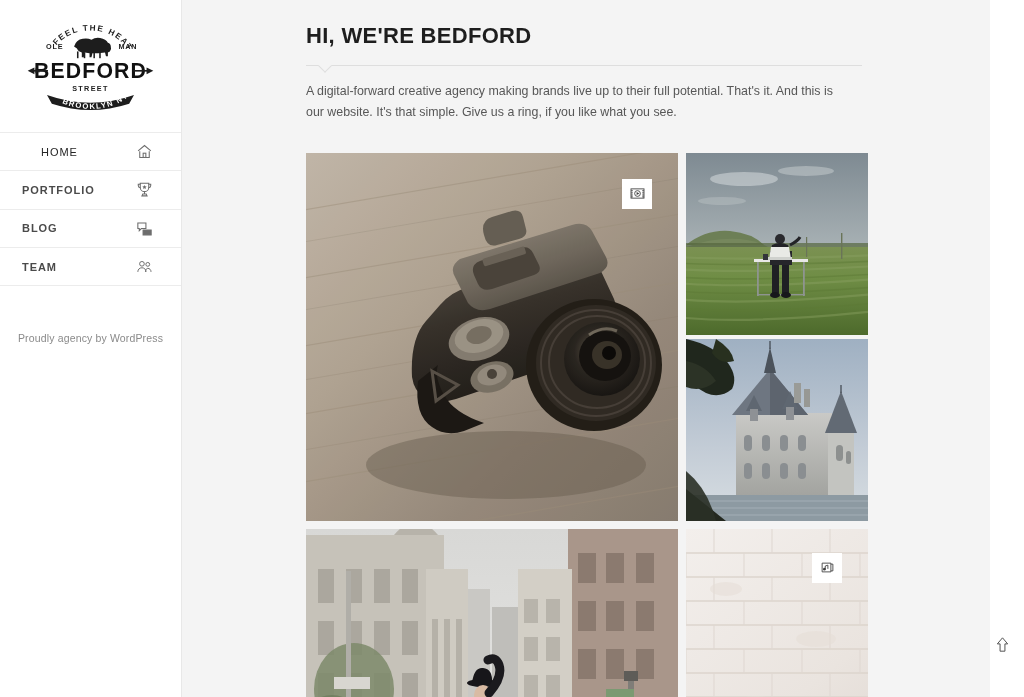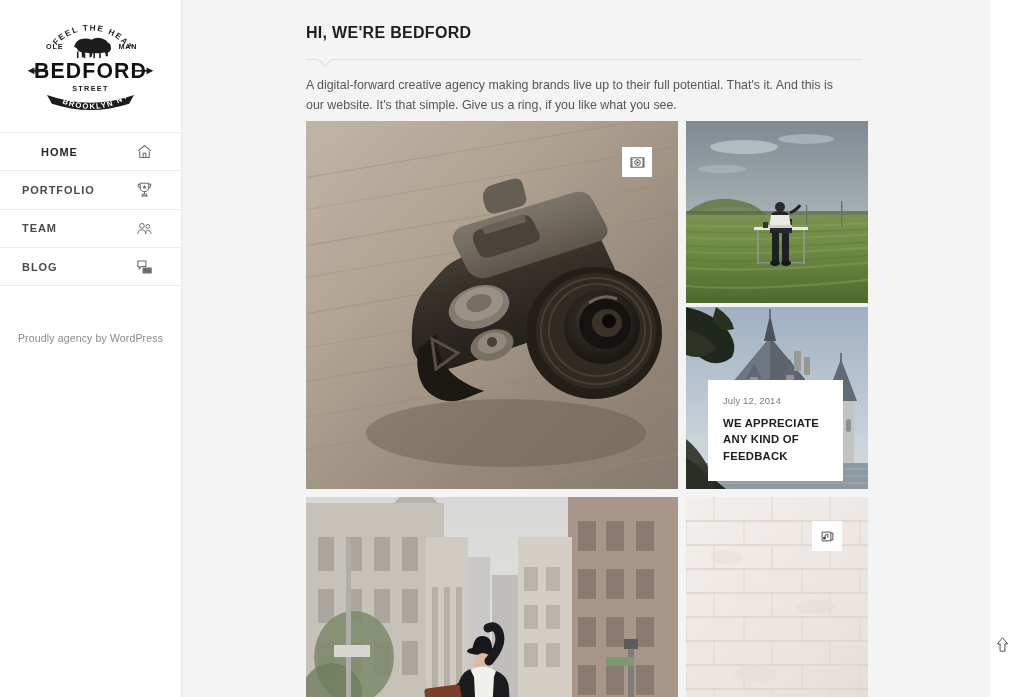--- a/index.html
+++ b/index.html
@@ -55,21 +55,21 @@
     text-decoration: none;
   }
 
   .nav-label {
     font-size: 11px;
     letter-spacing: 0.95px;
     color: #4a4a4a;
     font-weight: 700;
     text-transform: uppercase;
   }
-  .nav-item.active .nav-label { font-weight: 700; color: #252525; padding-left: 19px; }
+  .nav-item.active .nav-label { font-weight: 400; color: #252525; padding-left: 19px; }
 
   .nav-icon { width: 17px; height: 17px; color: #6d6d6d; flex: 0 0 17px; }
   .nav-icon svg { display: block; width: 17px; height: 17px; }
 
   .site-footer {
     margin-top: 46px;
     text-align: center;
     font-size: 10.5px;
     color: #8a8a8a;
     letter-spacing: 0.15px;
@@ -82,21 +82,21 @@
     background: #f4f4f4;
     position: relative;
     overflow: hidden;
   }
 
   .content {
     padding: 24px 0 0 124px;
   }
 
   .page-title {
-    font-size: 16px;
+    font-size: 22px;
     font-weight: 700;
     letter-spacing: 0.3px;
     color: #1e1e1e;
     text-transform: uppercase;
     line-height: 1.1;
     margin-bottom: 17px;
   }
 
   .title-divider {
     position: relative;
@@ -116,21 +116,21 @@
     border-right: 1px solid #dedede;
     border-bottom: 1px solid #dedede;
     transform: rotate(45deg) translate(-3px, -3px);
   }
 
   .intro {
     width: 545px;
     font-size: 12.4px;
     line-height: 1.68;
     color: #575757;
-    margin-bottom: 5px;
+    margin-bottom: 30px;
   }
 
   
   .grid {
     display: grid;
     grid-template-columns: 372px 182px;
     grid-template-rows: 368px 182px 182px;
     gap: 8px;
     width: 562px;
   }
@@ -292,37 +292,37 @@
             <path d="M18 4.6 H20.8 V6.4 a3.4 3.4 0 0 1 -2.9 3.2"></path>
             <path d="M12 15 V18.4"></path>
             <path d="M8.4 21 H15.6 L14.4 18.4 H9.6 Z"></path>
             <polygon points="12,5.6 12.9,7.5 15,7.8 13.5,9.2 13.9,11.3 12,10.3 10.1,11.3 10.5,9.2 9,7.8 11.1,7.5" fill="currentColor" stroke="none"></polygon>
           </svg>
         </span>
       </a>
 
 
       <a class="nav-item">
+        <span class="nav-label">BLOG</span>
+        <span class="nav-icon">
+          <svg viewBox="0 0 24 24" fill="none" stroke="currentColor" stroke-width="1.5">
+            <path d="M2.6 4.2 H14 V12 H7.6 L4.6 15 V12 H2.6 Z"></path>
+            <path d="M10 14.2 H21.4 V21 H13.4 L10 21 Z" fill="currentColor"></path>
+          </svg>
+        </span>
+      </a>
+
+      <a class="nav-item">
         <span class="nav-label">TEAM</span>
         <span class="nav-icon">
           <svg viewBox="0 0 24 24" fill="none" stroke="currentColor" stroke-width="1.4">
             <circle cx="8.4" cy="8.2" r="3.3"></circle>
             <path d="M2.6 19.6 c0-3.6 2.6-5.8 5.8-5.8 s5.8 2.2 5.8 5.8"></path>
             <circle cx="16.6" cy="9" r="2.7"></circle>
             <path d="M13.3 19.6 c0-3.1 1.8-5 3.3-5 c2.6 0 4.6 2 4.6 5"></path>
-          </svg>
-        </span>
-      </a>
-
-      <a class="nav-item">
-        <span class="nav-label">BLOG</span>
-        <span class="nav-icon">
-          <svg viewBox="0 0 24 24" fill="none" stroke="currentColor" stroke-width="1.5">
-            <path d="M2.6 4.2 H14 V12 H7.6 L4.6 15 V12 H2.6 Z"></path>
-            <path d="M10 14.2 H21.4 V21 H13.4 L10 21 Z" fill="currentColor"></path>
           </svg>
         </span>
       </a>
 
     </nav>
 
     <div class="site-footer">
       <span>Proudly agency by WordPress</span>
     </div>
   </aside>
@@ -553,24 +553,20 @@
                 <path d="M0 176 H182"></path>
             </g>
 
             <path d="M0 0 q28 6 42 24 q10 14 4 26 q-12 10 -26 4 q-16-8 -20-22 z" fill="#20271d"></path>
             <path d="M0 22 q20 4 30 20 q-14 12 -30 6 z" fill="#2c3326"></path>
             <path d="M30 0 q16 10 18 22 q-14 4 -22-8 z" fill="#28301f"></path>
 
             <path d="M0 150 L40 182 L0 182 Z" fill="#23281f"></path>
             <path d="M0 132 q22 18 30 50 l-30 0 z" fill="#2a3026" opacity="0.9"></path>
           </svg>
-          <div class="post-card">
-            <div class="post-date">July 12, 2014</div>
-            <div class="post-title">WE APPRECIATE ANY KIND OF FEEDBACK</div>
-          </div>
         </div>
 
         <div class="tile tile-street">
           <svg class="tile-art" viewBox="0 0 372 372" preserveAspectRatio="none">
             <defs>
               <linearGradient id="skys" x1="0" y1="0" x2="0" y2="1">
                 <stop offset="0%" stop-color="#d8d8d6"></stop>
                 <stop offset="100%" stop-color="#eeeeec"></stop>
               </linearGradient>
               <linearGradient id="roads" x1="0" y1="0" x2="0" y2="1">

